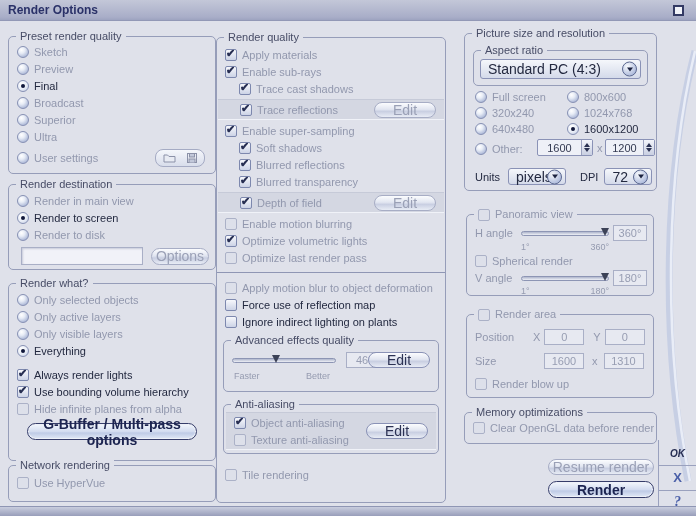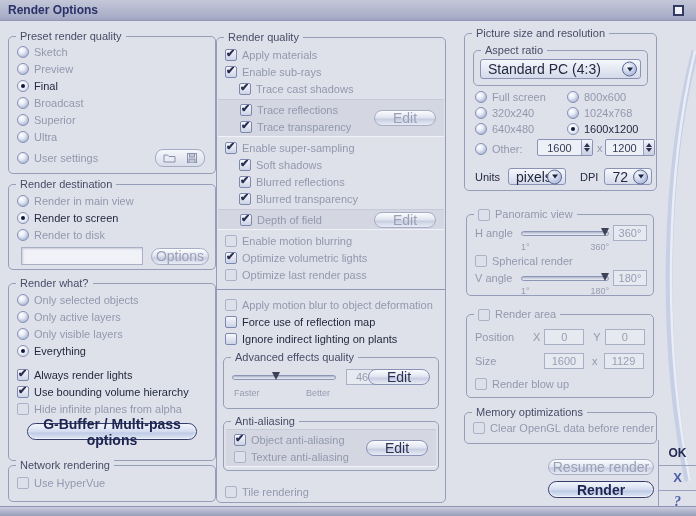--- a/index.html
+++ b/index.html
@@ -66,21 +66,21 @@
   .spin{display:inline-flex;height:17px;border:1px solid #8a92b6;border-radius:2px;background:#eef0f7;box-sizing:border-box;align-items:stretch;flex:none}
   .spin .num{display:flex;align-items:center;justify-content:center;flex:1;font-size:11px;color:#343a52}
   .spin .btns{width:10px;border-left:1px solid #9aa1be;display:flex;flex-direction:column;align-items:center;justify-content:center;gap:1px;
     background:linear-gradient(180deg,#f2f4fa,#c9cfe2)}
   .tu{width:0;height:0;border-left:3px solid transparent;border-right:3px solid transparent;border-bottom:4px solid #2a3152}
   .td{width:0;height:0;border-left:3px solid transparent;border-right:3px solid transparent;border-top:4px solid #2a3152}
   
   .vline{position:absolute;right:37px;top:440px;bottom:0;width:1px;background:#9aa1be}
   .hline{position:absolute;right:0;width:37px;height:1px;background:#9aa1be}
   .cbtn{position:absolute;right:0;width:37px;display:flex;align-items:center;justify-content:center;cursor:pointer}
-  .ok{font-weight:bold;color:#262d52;font-size:12px}
+  .ok{font-weight:bold;font-style:italic;color:#262d52;font-size:10px}
   .x{font-weight:bold;color:#4a5fa8;font-size:13px}
   .help{font-weight:bold;font-style:italic;color:#4a5fa8;font-size:14px;font-family:"Liberation Serif",serif}
   .bottombar{position:absolute;left:0;right:0;bottom:0;height:9px;border-top:1px solid #8f96b4;
     background:linear-gradient(180deg,#c9cdde,#989eba)}
   .swoosh{position:absolute;right:0;top:21px;pointer-events:none}
   .mini{position:absolute;right:10px;top:50%;transform:translateY(-50%);display:flex;gap:4px;align-items:center;justify-content:space-evenly;
     width:48px;height:16px;border:1px solid #a5abc4;border-radius:8px;background:linear-gradient(180deg,#f4f6fb,#d8ddeb)}
 </style>
 </head>
 <body>
@@ -209,24 +209,20 @@
       <span class="lbl dis">Enable sub-rays</span>
     </div>
   <div class="row ind">
       <span class="check on"></span>
       <span class="lbl dis">Trace cast shadows</span>
     </div>
   <div class="band">
     <div class="row ind">
         <span class="check on"></span>
         <span class="lbl dis">Trace reflections</span>
-      </div>
-    <div class="row ind">
-        <span class="check on"></span>
-        <span class="lbl dis">Trace transparency</span>
       </div>
     <button class="pill edit dis">Edit</button>
   </div>
   <div class="row">
       <span class="check on"></span>
       <span class="lbl dis">Enable super-sampling</span>
     </div>
   <div class="row ind">
       <span class="check on"></span>
       <span class="lbl dis">Soft shadows</span>
@@ -425,21 +421,21 @@
     <span class="lbl dis" style="width:58px">Position</span>
     <span class="lbl dis">X</span>
     <span class="vbox" style="width:40px;margin-left:4px">0</span>
     <span class="lbl dis" style="margin-left:9px">Y</span>
     <span class="vbox" style="width:40px;margin-left:4px">0</span>
   </div>
   <div style="position:absolute;left:8px;top:38px;display:flex;align-items:center">
     <span class="lbl dis" style="width:58px">Size</span>
     <span class="vbox" style="width:40px;margin-left:11px">1600</span>
     <span class="lbl dis" style="margin-left:8px">x</span>
-    <span class="vbox" style="width:40px;margin-left:6px">1129</span>
+    <span class="vbox" style="width:40px;margin-left:6px">1310</span>
   </div>
   <div class="row" style="position:absolute;left:8px;top:60px;padding-left:0">
     <span class="check dis"></span>
     <span class="lbl dis">Render blow up</span>
   </div>
 </div>
 
 <div class="group" style="left:464px;top:412px;width:193px;height:32px;padding-top:6px">
   <span class="gtitle">Memory optimizations</span>
   <div class="row">

